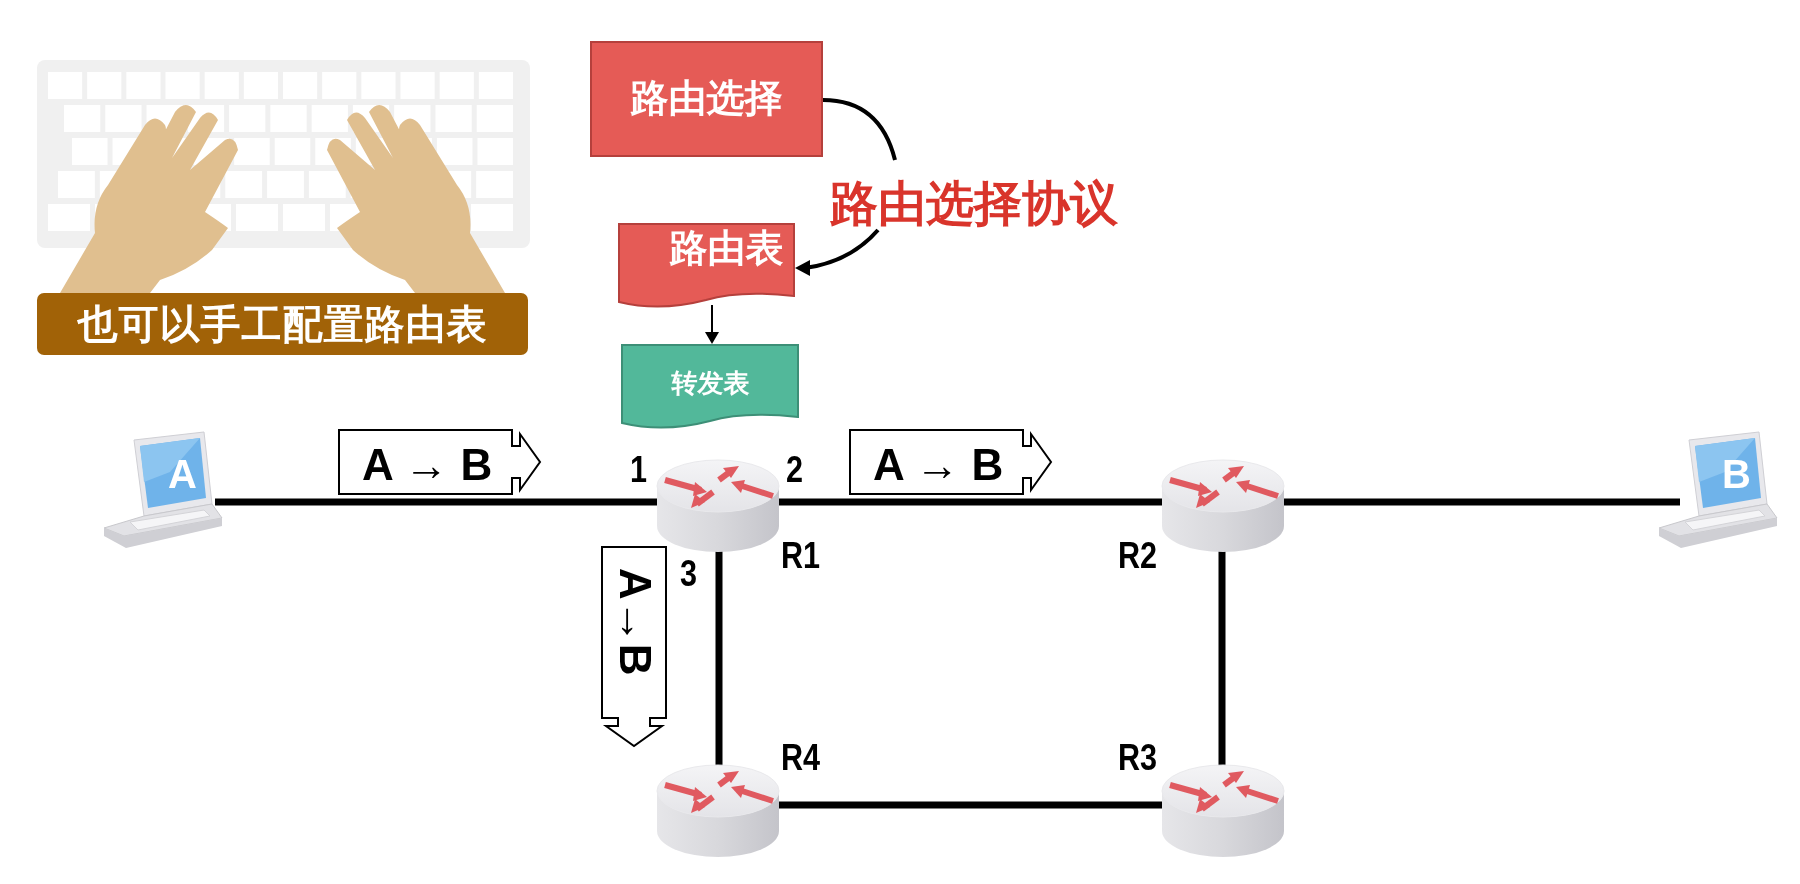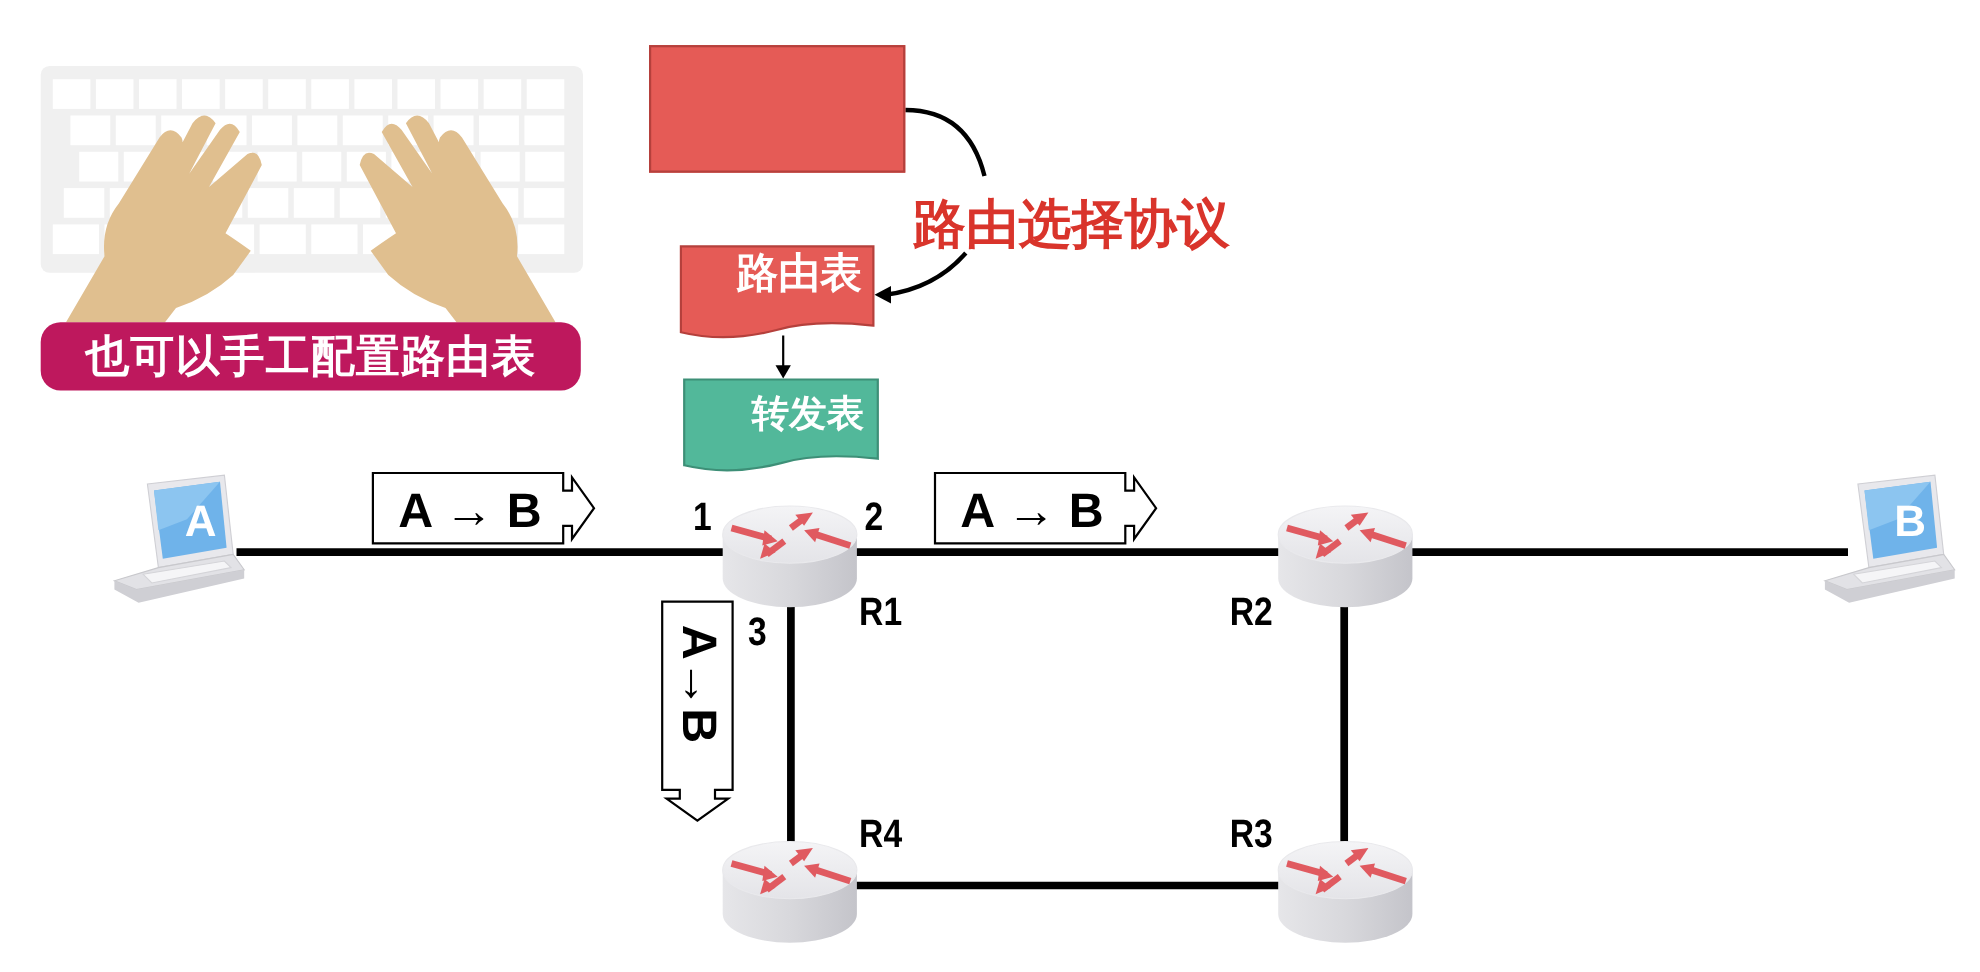--- a/index.html
+++ b/index.html
@@ -1,26 +1,26 @@
 <!DOCTYPE html>
 <html><head>
   <meta charset="utf-8">
   <style>
     html,body{margin:0;padding:0;background:#fff;}
     body{width:1800px;height:884px;position:relative;overflow:hidden;font-family:"DejaVu Sans","Liberation Sans",sans-serif;}
     .abs{position:absolute;}
     svg{position:absolute;left:0;top:0;}
     .lbl{position:absolute;font-family:"Liberation Sans","DejaVu Sans",sans-serif;font-weight:bold;color:#000;font-size:36px;line-height:1;transform:scaleX(0.85);transform-origin:left top;}
     .cn{position:absolute;color:#fff;font-weight:bold;text-align:center;line-height:1.2;font-family:"DejaVu Sans",sans-serif;}
-    .banner{left:37px;top:293px;width:491px;height:62px;background:#be185d;border-radius:18px;}
+    .banner{left:37px;top:293px;width:491px;height:62px;background:#a16207;border-radius:7px;}
     .banner span{display:block;color:#fff;font-weight:bold;font-size:40px;line-height:62px;text-align:center;letter-spacing:1px;}
     .proc{left:590px;top:41px;width:233px;height:116px;background:#e55b56;border:2px solid #b5403c;box-sizing:border-box;font-size:38px;display:flex;align-items:center;justify-content:center;}
     .proto{left:830px;top:172px;color:#d9342b;font-weight:bold;font-size:48px;white-space:nowrap;}
     .rt{left:619px;top:226px;width:175px;font-size:38px;padding-left:20px;}
-    .ft{left:623px;top:356px;width:175px;font-size:34px;margin-left:24px;}
+    .ft{left:623px;top:368px;width:175px;font-size:26px;}
     .pktlbl{font-family:"Liberation Sans","DejaVu Sans",sans-serif;font-weight:bold;font-size:44px;color:#000;position:absolute;white-space:nowrap;}
   </style>
 </head>
 <body>
 
 <svg width="1800" height="884">
   <defs>
     <linearGradient id="rtop" x1="0" y1="0" x2="0" y2="1">
       <stop offset="0" stop-color="#f4f4f6"></stop>
       <stop offset="1" stop-color="#e4e4e8"></stop>
@@ -161,20 +161,21 @@
 
 <div class="abs" style="left:168px;top:452px;color:#fff;font-weight:bold;font-size:40px;font-family:'Liberation Sans',sans-serif;">A</div>
 <div class="abs" style="left:1722px;top:452px;color:#fff;font-weight:bold;font-size:40px;font-family:'Liberation Sans',sans-serif;">B</div>
 
 <div class="abs banner">
   <span>也可以手工配置路由表</span>
 </div>
 
 <div class="abs cn proc">
   <div>
+    <div>路由选择</div>
   </div>
 </div>
 
 <div class="abs proto">路由选择协议</div>
 <div class="cn rt">路由表</div>
 <div class="cn ft">转发表</div>
 
 <div class="pktlbl" style="left:362px;top:440px;">A → B</div>
 <div class="pktlbl" style="left:873px;top:440px;">A → B</div>
 <div class="pktlbl" style="left:660px;top:568px;transform:rotate(90deg);transform-origin:left top;">A→B</div>

